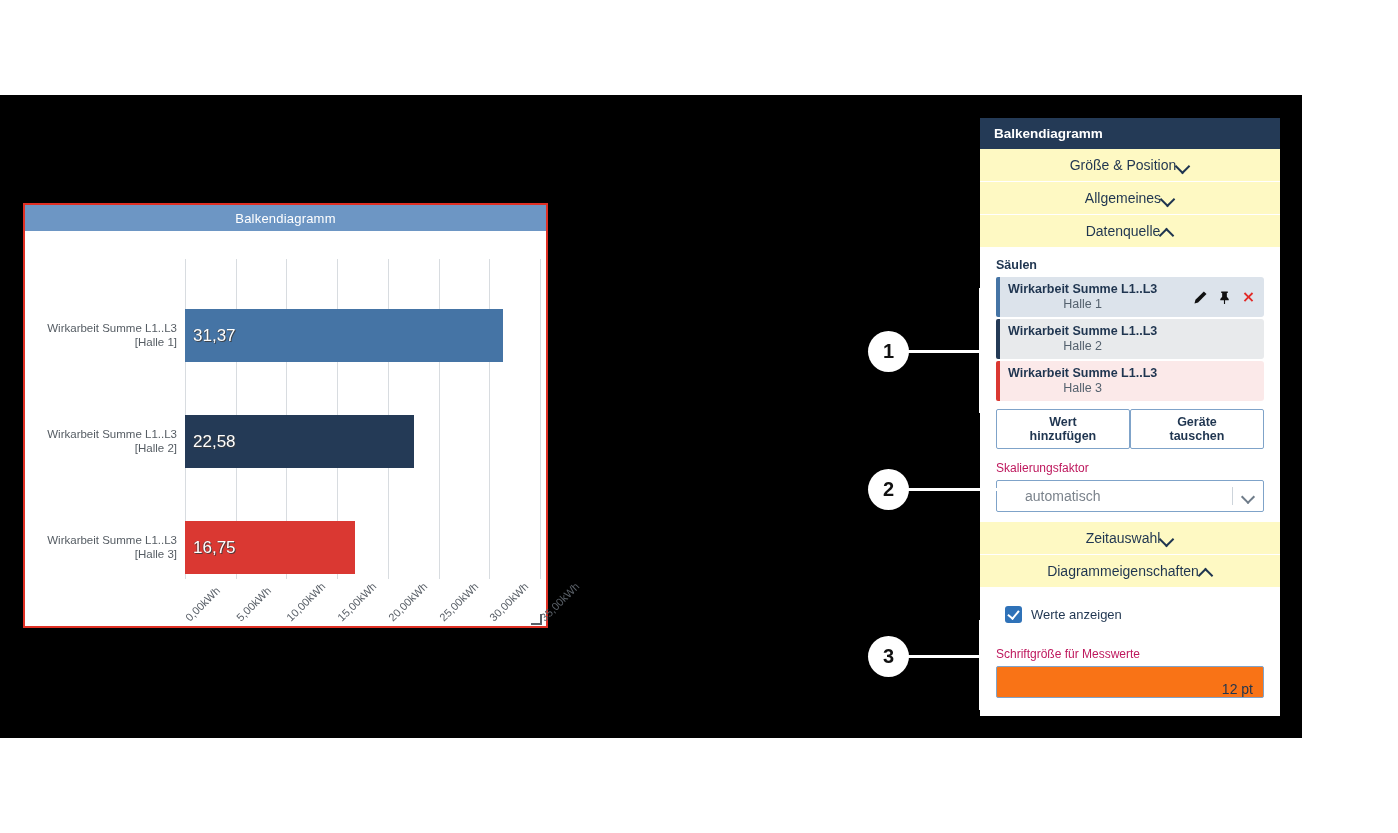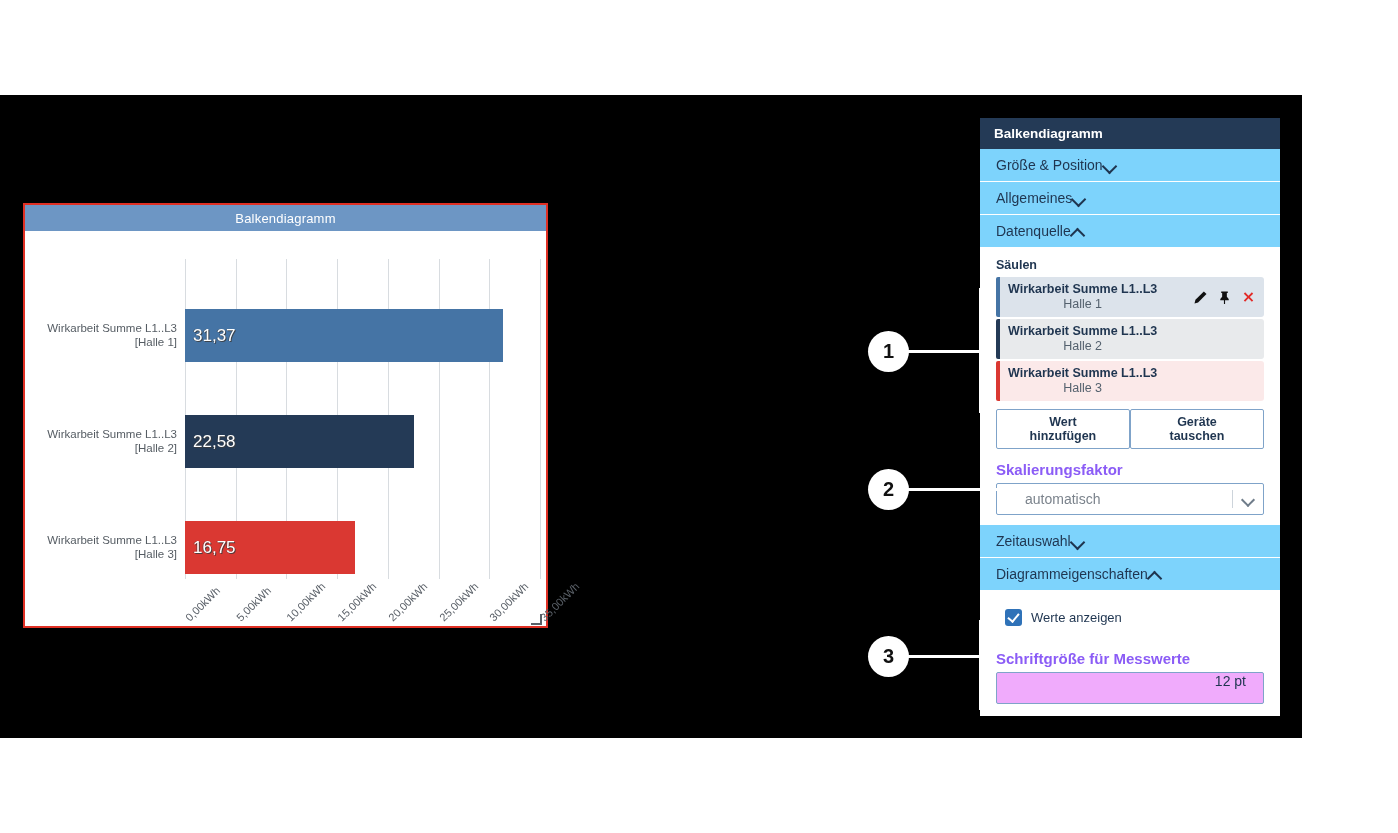--- a/index.html
+++ b/index.html
@@ -60,22 +60,22 @@
     position:absolute; left:980px; top:118px; width:300px; height:598px;
     background:#ffffff; box-sizing:border-box; font-size:13px;
     display:flex; flex-direction:column;
   }
   .panel-header {
     height:31px; background:#243a56; color:#ffffff;
     display:flex; align-items:center; padding-left:14px;
     font-size:13.5px; font-weight:bold;
   }
   .accordion-row {
-    height:32px; background:#7dd3fc; color:#1f3550;
-    display:flex; align-items:center; justify-content:flex-start;
+    height:32px; background:#fef9c3; color:#1f3550;
+    display:flex; align-items:center; justify-content:center;
     padding:0 16px 0 16px; border-bottom:1px solid #ffffff;
     font-size:14px;
   }
   .chev { width:14px; height:14px; position:relative; }
   .chev::before {
     content:""; position:absolute; left:1px; top:3px;
     width:9px; height:9px; border-right:2px solid #1f3550; border-bottom:2px solid #1f3550;
     transform: rotate(45deg);
   }
   .chev.up::before { transform: rotate(-135deg); top:6px; }
@@ -94,21 +94,21 @@
   .src-icons { display:flex; align-items:center; gap:9px; }
   .ico { width:15px; height:15px; display:block; }
 
   .btn-row { display:flex; justify-content:space-between; margin-top:8px; }
   .btn {
     background:#ffffff; border:1px solid #7fa3c9; color:#1f3550;
     font-size:12.5px; font-weight:bold; padding:5px 26px; border-radius:2px;
     font-family:"Liberation Sans", sans-serif; cursor:pointer;
   }
 
-  .field-label { font-size:15px; font-weight:bold; color:#8b5cf6; margin:12px 0 5px 0; }
+  .field-label { font-size:12px; font-weight:normal; color:#be185d; margin:12px 0 5px 0; }
   .select-box {
     position:relative; border:1px solid #7fa3c9; border-radius:2px; height:30px;
     display:flex; align-items:center; padding:0 28px; color:#7b838c; font-size:14px;
     background:#ffffff;
   }
   .select-box .sep { position:absolute; right:30px; top:6px; bottom:6px; width:1px; background:#cdd4db; }
   .select-box .chev2 { position:absolute; right:9px; top:10px; width:12px; height:12px; }
   .select-box .chev2::before {
     content:""; position:absolute; left:1px; top:1px; width:8px; height:8px;
     border-right:2px solid #6f7c8a; border-bottom:2px solid #6f7c8a; transform:rotate(45deg);
@@ -120,22 +120,22 @@
     position:relative; flex:0 0 auto;
   }
   .chk::after {
     content:""; position:absolute; left:5px; top:2px; width:5px; height:9px;
     border-right:2px solid #ffffff; border-bottom:2px solid #ffffff; transform:rotate(40deg);
   }
   .chk-label { font-size:13px; color:#1f3550; }
 
   .text-input {
     border:1px solid #7fa3c9; border-radius:2px; height:30px;
-    display:flex; align-items:flex-start; justify-content:flex-end;
-    padding:0 17px; font-size:14px; color:#1f3550; background:#f0abfc;
+    display:flex; align-items:flex-end; justify-content:flex-end;
+    padding:0 10px; font-size:14px; color:#1f3550; background:#f97316;
   }
 
   
   .callout-circle {
     position:absolute; width:37px; height:37px; border-radius:50%;
     background:#ffffff; color:#111111; font-size:20px; font-weight:bold;
     display:flex; align-items:center; justify-content:center;
     box-shadow: 0 0 0 2px #ffffff;
   }
   .lead { position:absolute; background:#ffffff; height:3px; }

